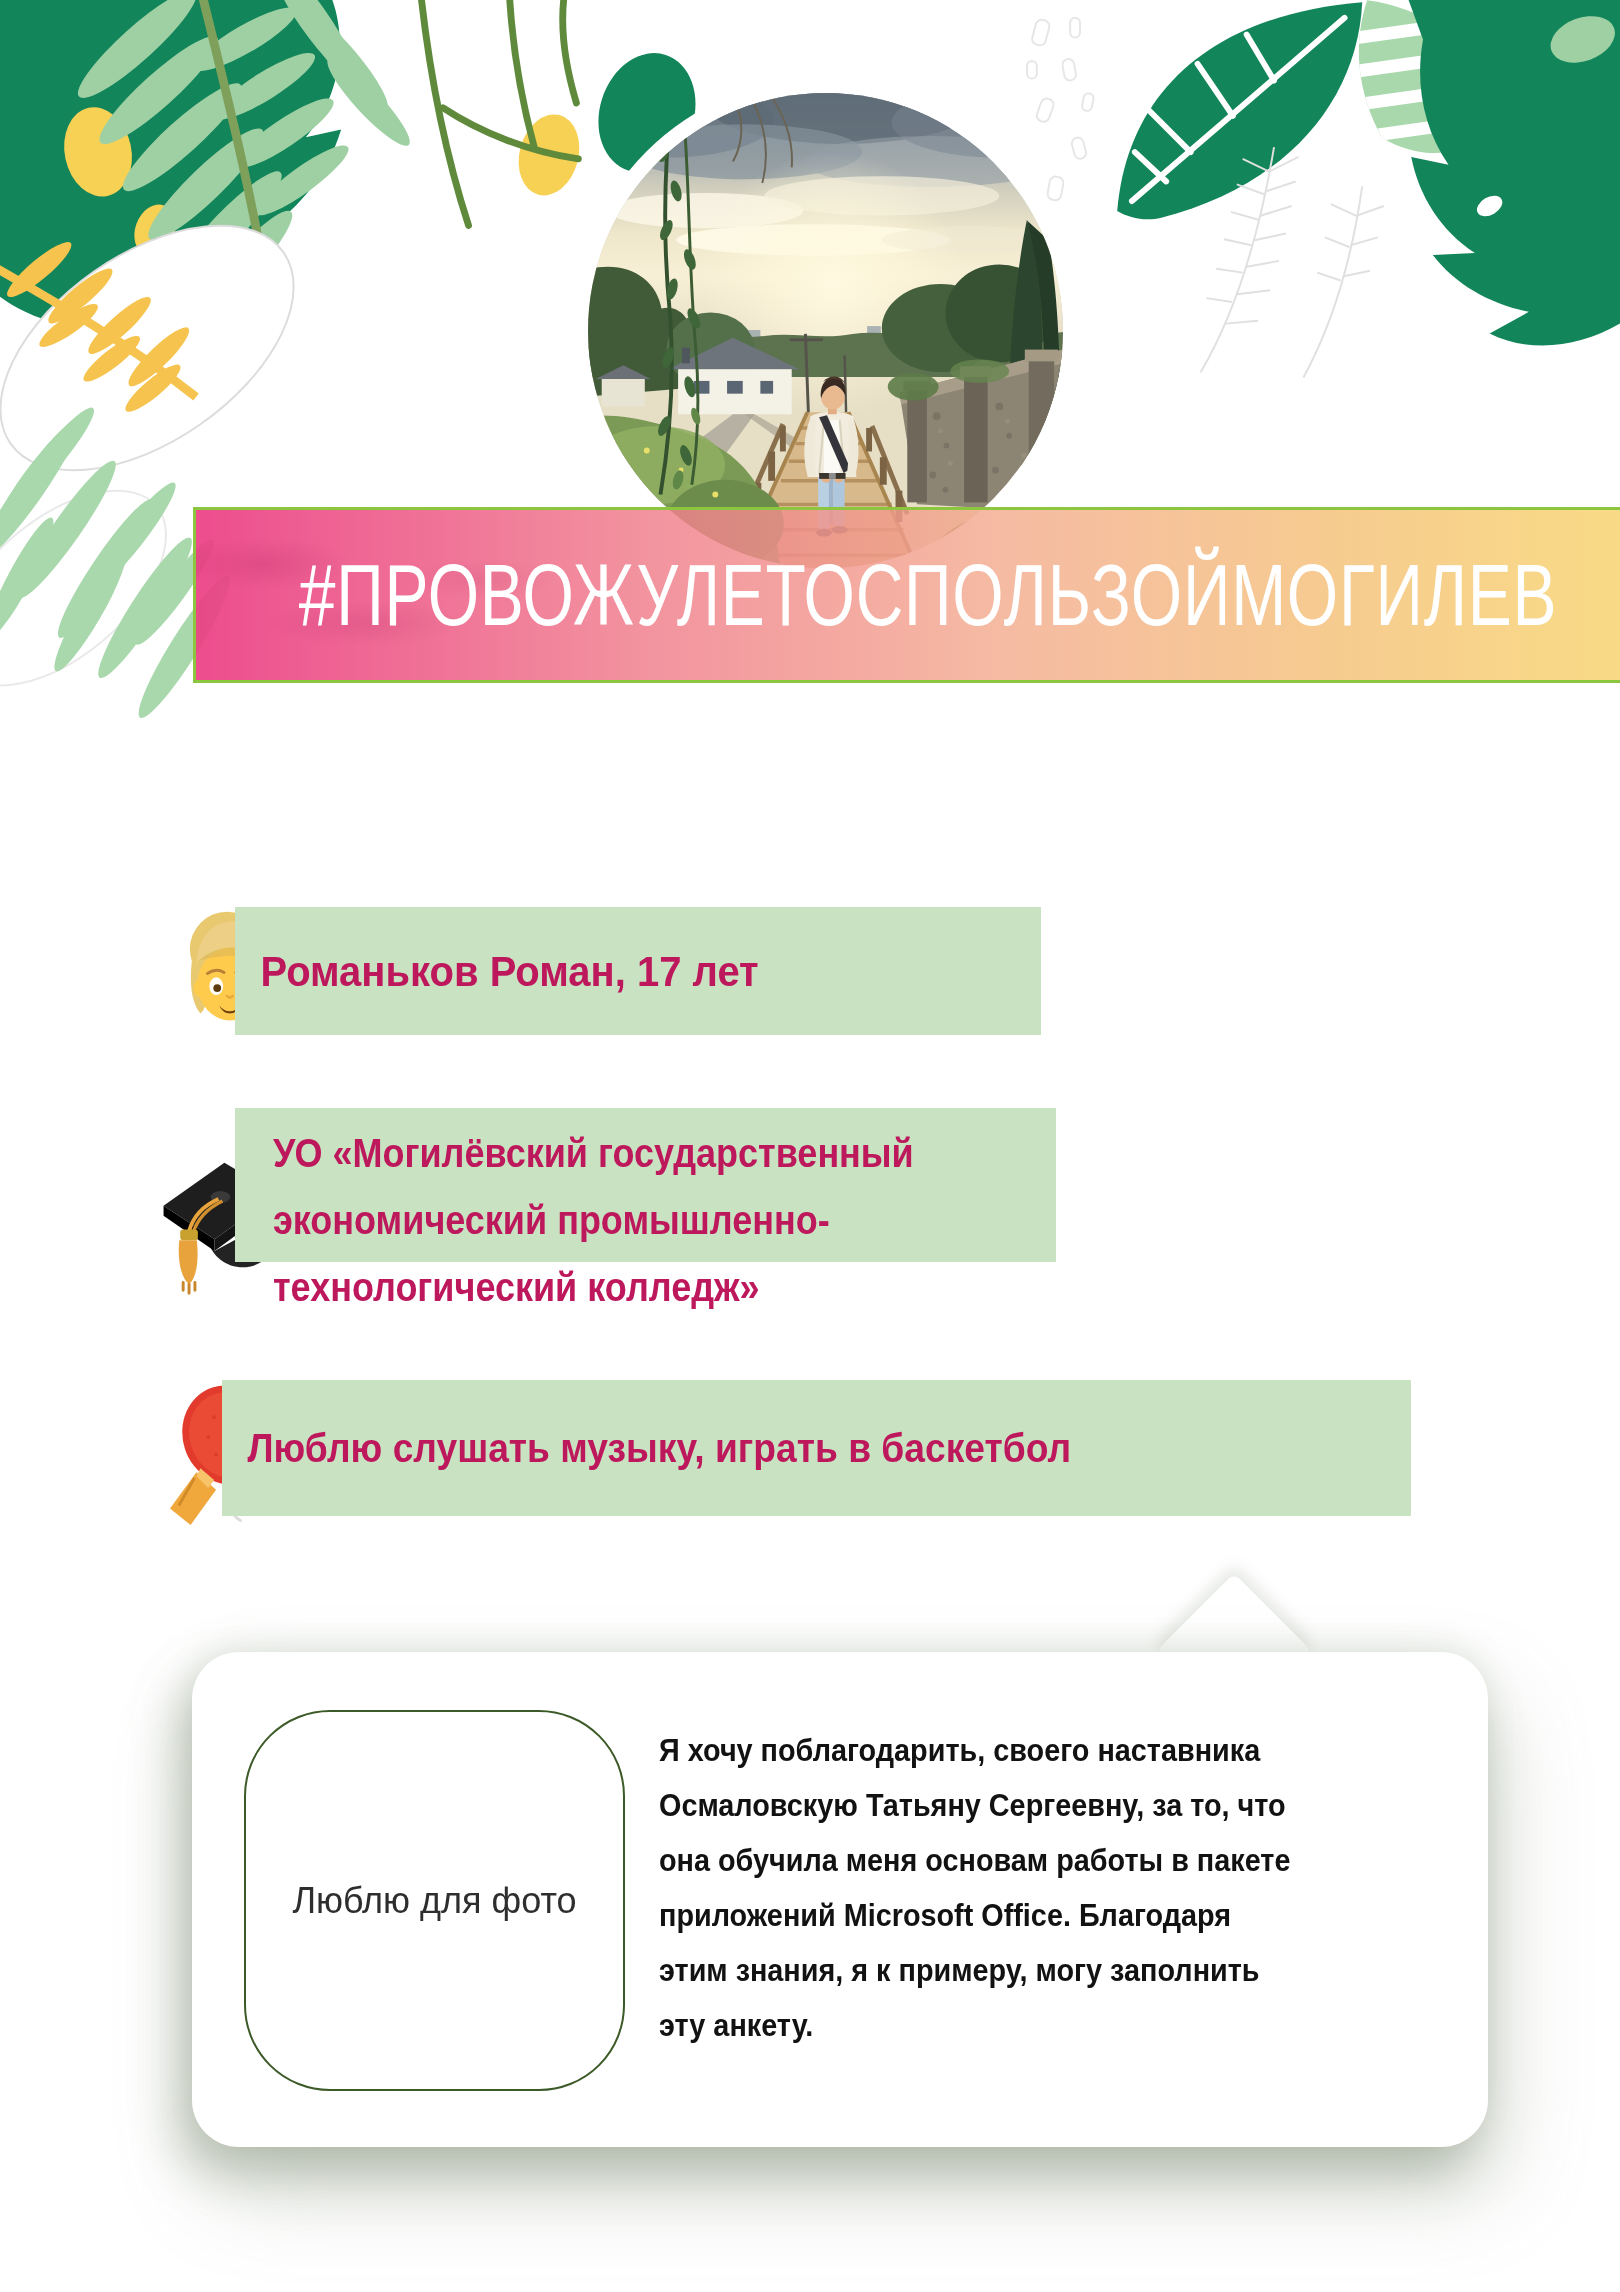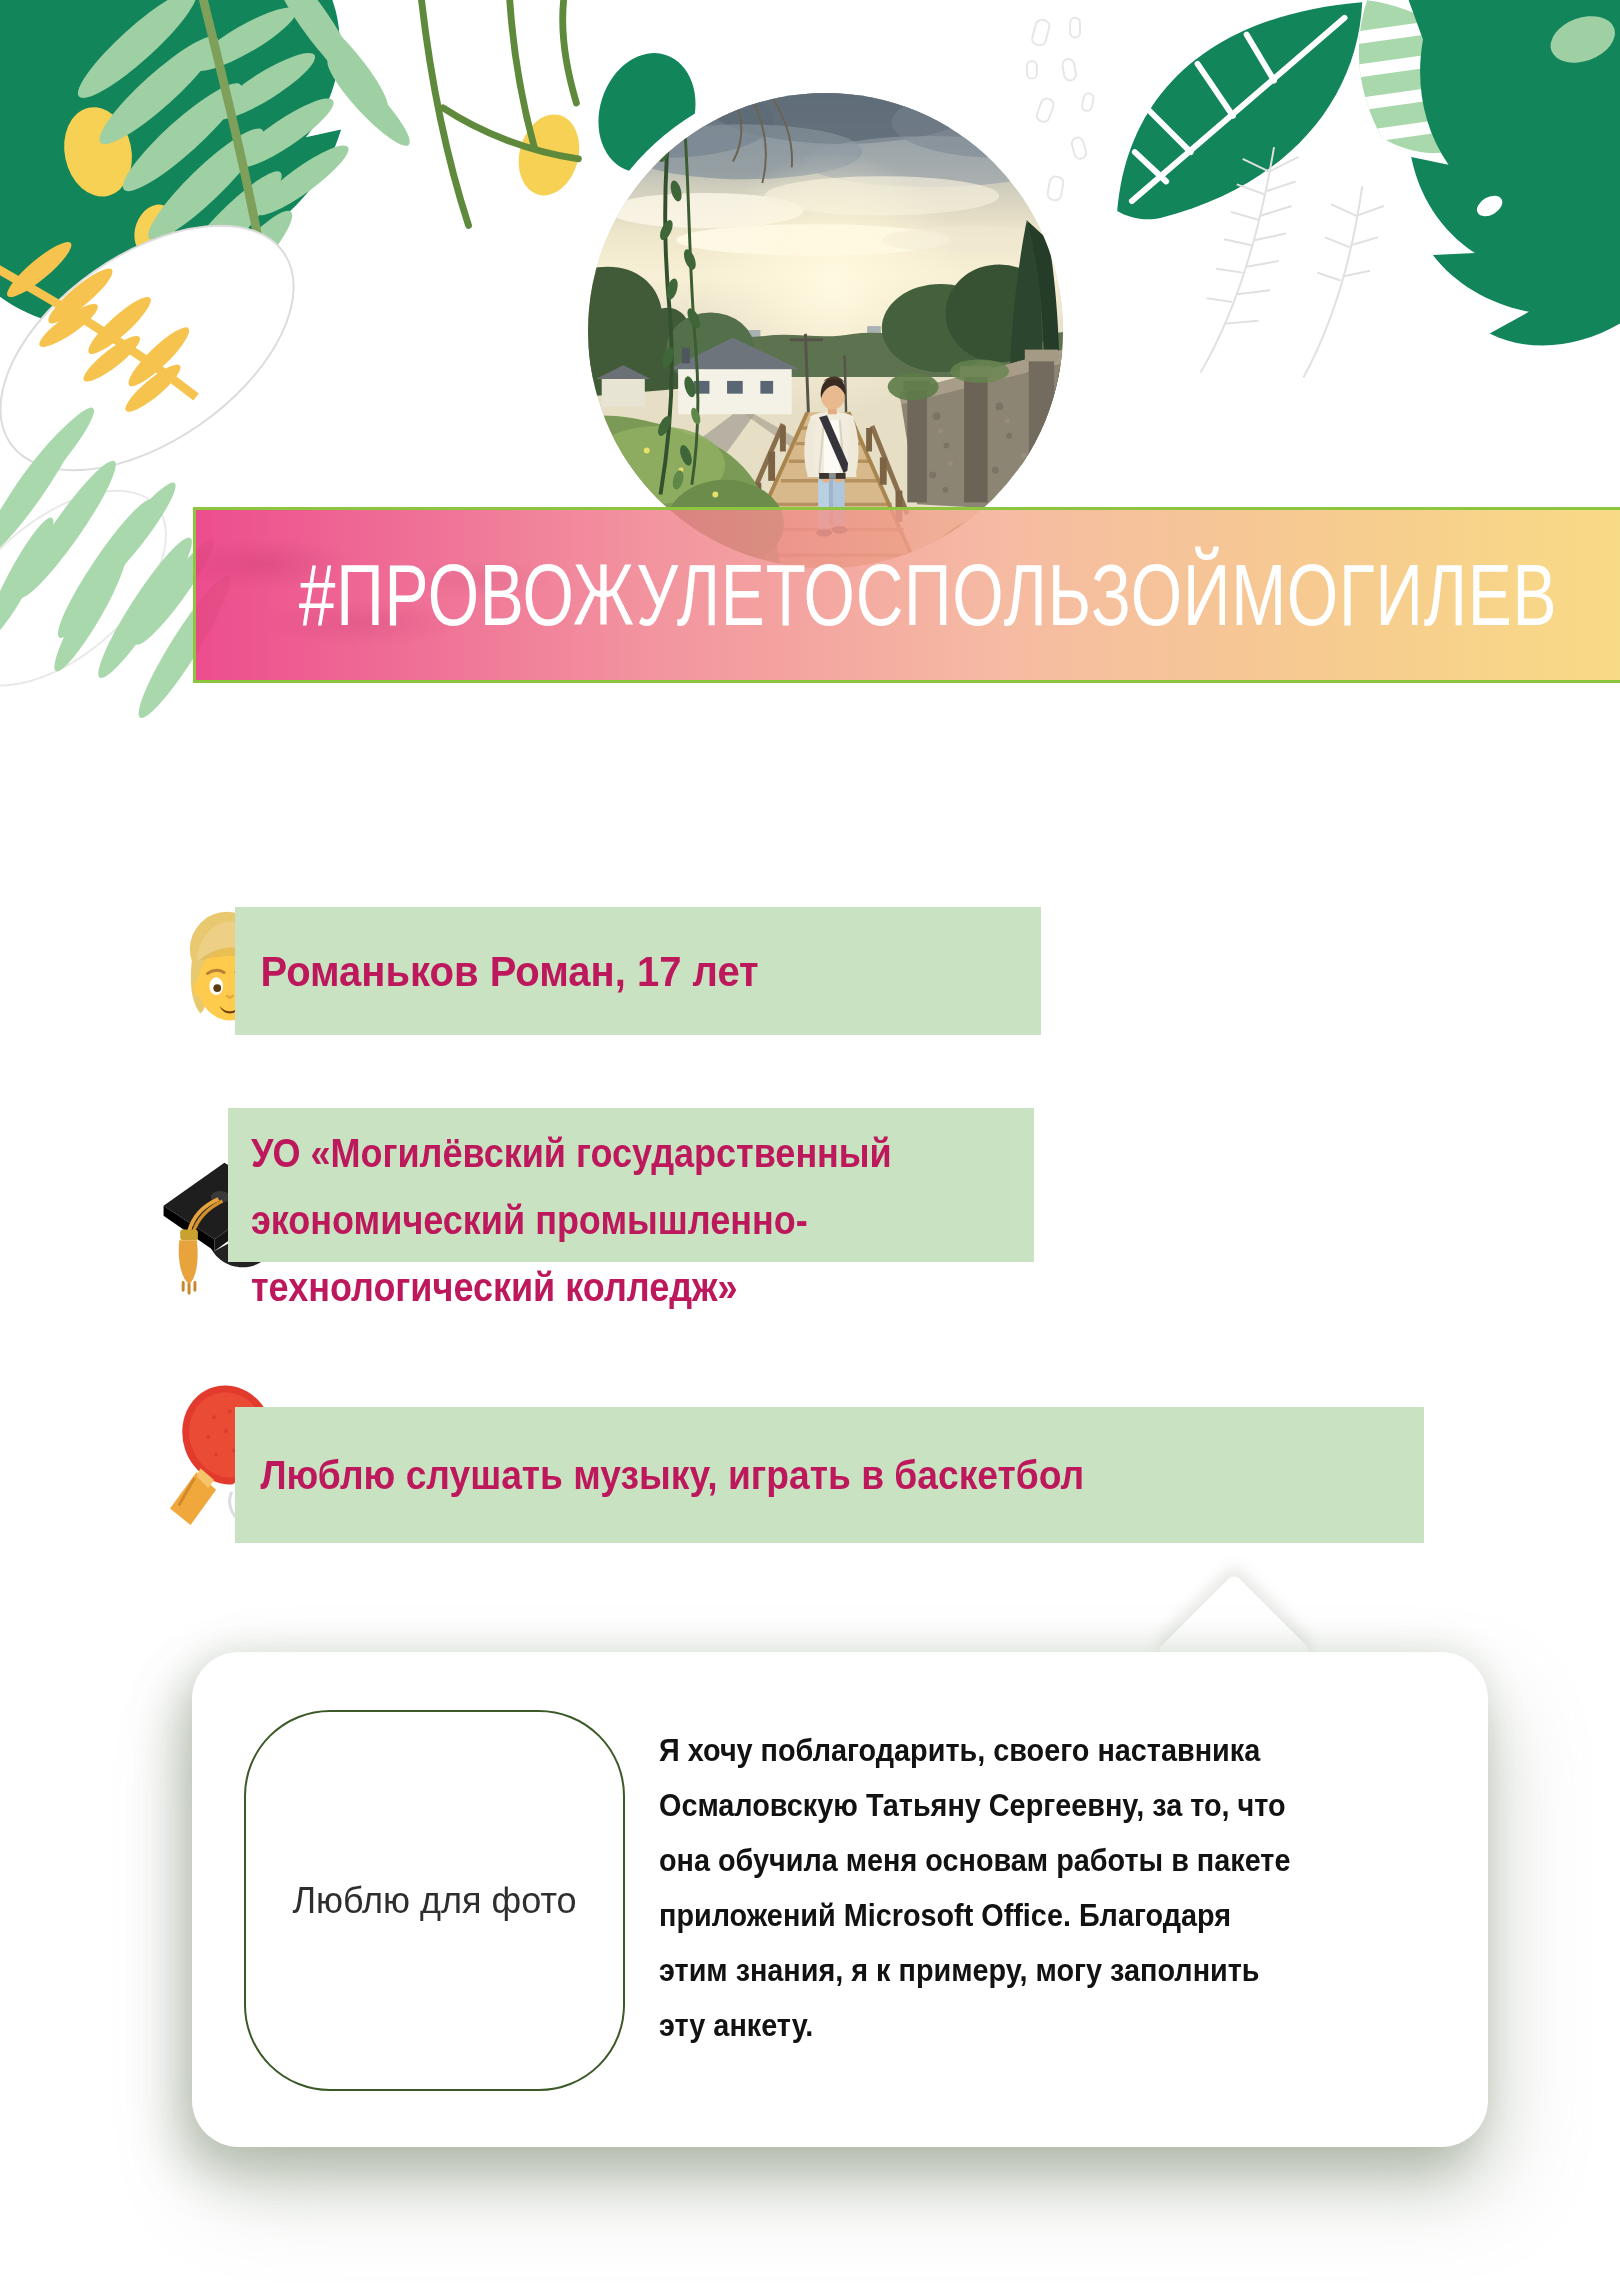--- a/index.html
+++ b/index.html
@@ -42,24 +42,24 @@
   .emoji{position:absolute;z-index:3;}
   .emoji svg{display:block;width:100%;height:100%;}
   .emoji-person{left:179px;top:902px;width:98px;height:137px;}
   .emoji-cap{left:149px;top:1145px;width:137px;height:157px;}
   .emoji-paddle{left:155px;top:1384px;width:127px;height:147px;}
 
   .green-box{position:absolute;background:#C9E3C2;z-index:3;color:#be185d;font-weight:bold;}
   .box1{left:235px;top:907px;width:806px;height:128px;}
   .box1 .gb-text{display:inline-block;line-height:128px;padding-left:27.4px;font-size:43px;
     transform:scaleX(.93);transform-origin:left center;white-space:nowrap;}
-  .box2{left:228px;top:1108px;width:806px;height:154px;}
+  .box2{left:235px;top:1108px;width:806px;height:154px;padding-left:15px;}
   .gb-lines{padding:11.8px 0 0 25.5px;font-size:40px;line-height:67px;
     transform:scaleX(.90);transform-origin:left top;white-space:nowrap;}
-  .box3{left:235px;top:1380px;width:1189px;height:136px;margin-top:27px;}
+  .box3{left:222px;top:1380px;width:1189px;height:136px;}
   .box3 .gb-text{display:inline-block;line-height:136px;padding-left:27.4px;font-size:40px;
     transform:scaleX(.93);transform-origin:left center;white-space:nowrap;}
 
   .pointer{
     position:absolute;left:1179px;top:1596px;width:110px;height:110px;background:#ffffff;
     transform:rotate(45deg);border-radius:7.8px;z-index:4;
     box-shadow:-5.9px -5.9px 15.7px rgba(120,135,108,.20);
   }
   .card{
     position:absolute;left:192px;top:1652px;width:1296px;height:495px;background:#ffffff;

